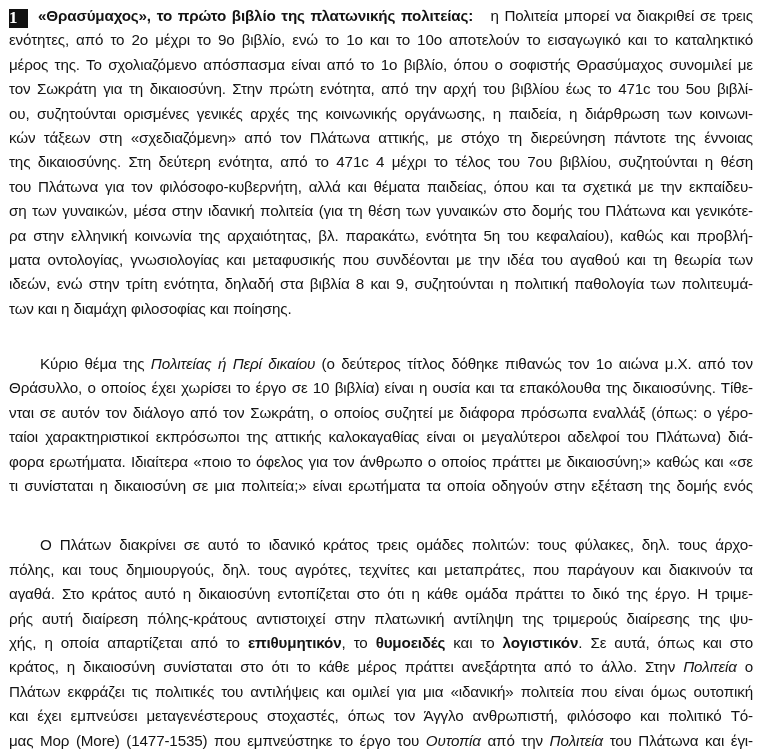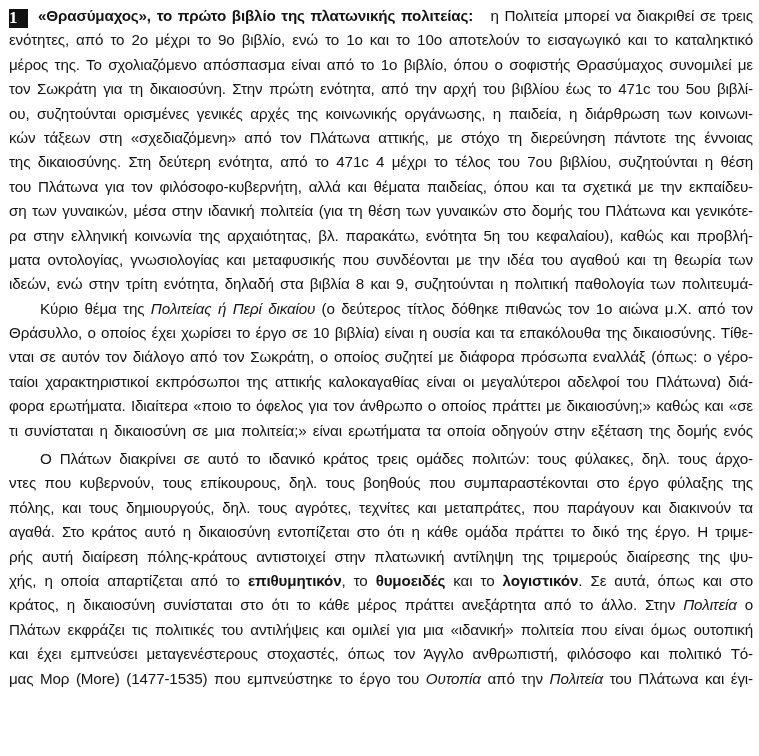--- a/index.html
+++ b/index.html
@@ -2,21 +2,21 @@
 <html><head>
 <meta charset="utf-8">
 <style>
   html, body { margin: 0; padding: 0; background: #ffffff; }
   body { width: 759px; height: 756px; overflow: hidden; position: relative;
          font-family: "Liberation Sans", sans-serif; color: #141414; }
   .page { position: absolute; left: 9px; top: 4px; width: 744px; }
   .line { display: block; height: 24.4px; line-height: 24.4px; font-size: 15.2px;
           white-space: nowrap; text-align: justify; text-align-last: justify; letter-spacing: -0.15px; }
   .line.last { text-align-last: left; }
-  .line.indent { padding-left: 31px; }
+  .line.indent { padding-left: 31px; margin-top: 31px; }
   .gap { height: 4px; }
   .badge { display: inline-block; background: #111; color: #fff; font-family: "Liberation Serif", serif;
            font-weight: bold; font-size: 17px; line-height: 18px; width: 19px; height: 19px; text-align: center;
            vertical-align: -2px; margin-right: 10px; }
   .b { font-weight: bold; }
   .i { font-style: italic; }
 </style>
 </head>
 <body>
 
@@ -29,33 +29,33 @@
       <span class="line"><span>μέρος της. Το σχολιαζόμενο απόσπασμα είναι από το 1ο βιβλίο, όπου ο σοφιστής Θρασύμαχος συνομιλεί με</span></span>
       <span class="line"><span>τον Σωκράτη για τη δικαιοσύνη. Στην πρώτη ενότητα, από την αρχή του βιβλίου έως το 471c του 5ου βιβλί-</span></span>
       <span class="line"><span>ου, συζητούνται ορισμένες γενικές αρχές της κοινωνικής οργάνωσης, η παιδεία, η διάρθρωση των κοινωνι-</span></span>
       <span class="line"><span>κών τάξεων στη «σχεδιαζόμενη» από τον Πλάτωνα αττικής, με στόχο τη διερεύνηση πάντοτε της έννοιας</span></span>
       <span class="line"><span>της δικαιοσύνης. Στη δεύτερη ενότητα, από το 471c 4 μέχρι το τέλος του 7ου βιβλίου, συζητούνται η θέση</span></span>
       <span class="line"><span>του Πλάτωνα για τον φιλόσοφο-κυβερνήτη, αλλά και θέματα παιδείας, όπου και τα σχετικά με την εκπαίδευ-</span></span>
       <span class="line"><span>ση των γυναικών, μέσα στην ιδανική πολιτεία (για τη θέση των γυναικών στο δομής του Πλάτωνα και γενικότε-</span></span>
       <span class="line"><span>ρα στην ελληνική κοινωνία της αρχαιότητας, βλ. παρακάτω, ενότητα 5η του κεφαλαίου), καθώς και προβλή-</span></span>
       <span class="line"><span>ματα οντολογίας, γνωσιολογίας και μεταφυσικής που συνδέονται με την ιδέα του αγαθού και τη θεωρία των</span></span>
       <span class="line"><span>ιδεών, ενώ στην τρίτη ενότητα, δηλαδή στα βιβλία 8 και 9, συζητούνται η πολιτική παθολογία των πολιτευμά-</span></span>
+      <span class="line last"><span>των και η διαμάχη φιλοσοφίας και ποίησης.</span></span>
     </div>
   <div id="para-1">
       <span class="line indent"><span>Κύριο θέμα της </span><span class="i">Πολιτείας ή Περί δικαίου</span><span> (ο δεύτερος τίτλος δόθηκε πιθανώς τον 1ο αιώνα μ.Χ. από τον</span></span>
       <span class="line"><span>Θράσυλλο, ο οποίος έχει χωρίσει το έργο σε 10 βιβλία) είναι η ουσία και τα επακόλουθα της δικαιοσύνης. Τίθε-</span></span>
       <span class="line"><span>νται σε αυτόν τον διάλογο από τον Σωκράτη, ο οποίος συζητεί με διάφορα πρόσωπα εναλλάξ (όπως: ο γέρο-</span></span>
       <span class="line"><span>ταίοι χαρακτηριστικοί εκπρόσωποι της αττικής καλοκαγαθίας είναι οι μεγαλύτεροι αδελφοί του Πλάτωνα) διά-</span></span>
       <span class="line"><span>φορα ερωτήματα. Ιδιαίτερα «ποιο το όφελος για τον άνθρωπο ο οποίος πράττει με δικαιοσύνη;» καθώς και «σε</span></span>
       <span class="line"><span>τι συνίσταται η δικαιοσύνη σε μια πολιτεία;» είναι ερωτήματα τα οποία οδηγούν στην εξέταση της δομής ενός</span></span>
     </div>
   <div class="gap"></div>
   <div id="para-2">
       <span class="line indent"><span>Ο Πλάτων διακρίνει σε αυτό το ιδανικό κράτος τρεις ομάδες πολιτών: τους φύλακες, δηλ. τους άρχο-</span></span>
-      <span class="line"><span>ντες που κυβερνούν, τους επίκουρους, δηλ. τους βοηθούς που συμπαραστέκονται στο έργο φύλαξης της</span></span>
       <span class="line"><span>πόλης, και τους δημιουργούς, δηλ. τους αγρότες, τεχνίτες και μεταπράτες, που παράγουν και διακινούν τα</span></span>
       <span class="line"><span>αγαθά. Στο κράτος αυτό η δικαιοσύνη εντοπίζεται στο ότι η κάθε ομάδα πράττει το δικό της έργο. Η τριμε-</span></span>
       <span class="line"><span>ρής αυτή διαίρεση πόλης-κράτους αντιστοιχεί στην πλατωνική αντίληψη της τριμερούς διαίρεσης της ψυ-</span></span>
       <span class="line"><span>χής, η οποία απαρτίζεται από το </span><span class="b">επιθυμητικόν</span><span>, το </span><span class="b">θυμοειδές</span><span> και το </span><span class="b">λογιστικόν</span><span>. Σε αυτά, όπως και στο</span></span>
       <span class="line"><span>κράτος, η δικαιοσύνη συνίσταται στο ότι το κάθε μέρος πράττει ανεξάρτητα από το άλλο. Στην </span><span class="i">Πολιτεία</span><span> ο</span></span>
       <span class="line"><span>Πλάτων εκφράζει τις πολιτικές του αντιλήψεις και ομιλεί για μια «ιδανική» πολιτεία που είναι όμως ουτοπική</span></span>
       <span class="line"><span>και έχει εμπνεύσει μεταγενέστερους στοχαστές, όπως τον Άγγλο ανθρωπιστή, φιλόσοφο και πολιτικό Tό-</span></span>
       <span class="line"><span>μας Μορ (More) (1477-1535) που εμπνεύστηκε το έργο του </span><span class="i">Ουτοπία</span><span> από την </span><span class="i">Πολιτεία</span><span> του Πλάτωνα και έγι-</span></span>
     </div>
 </div>

